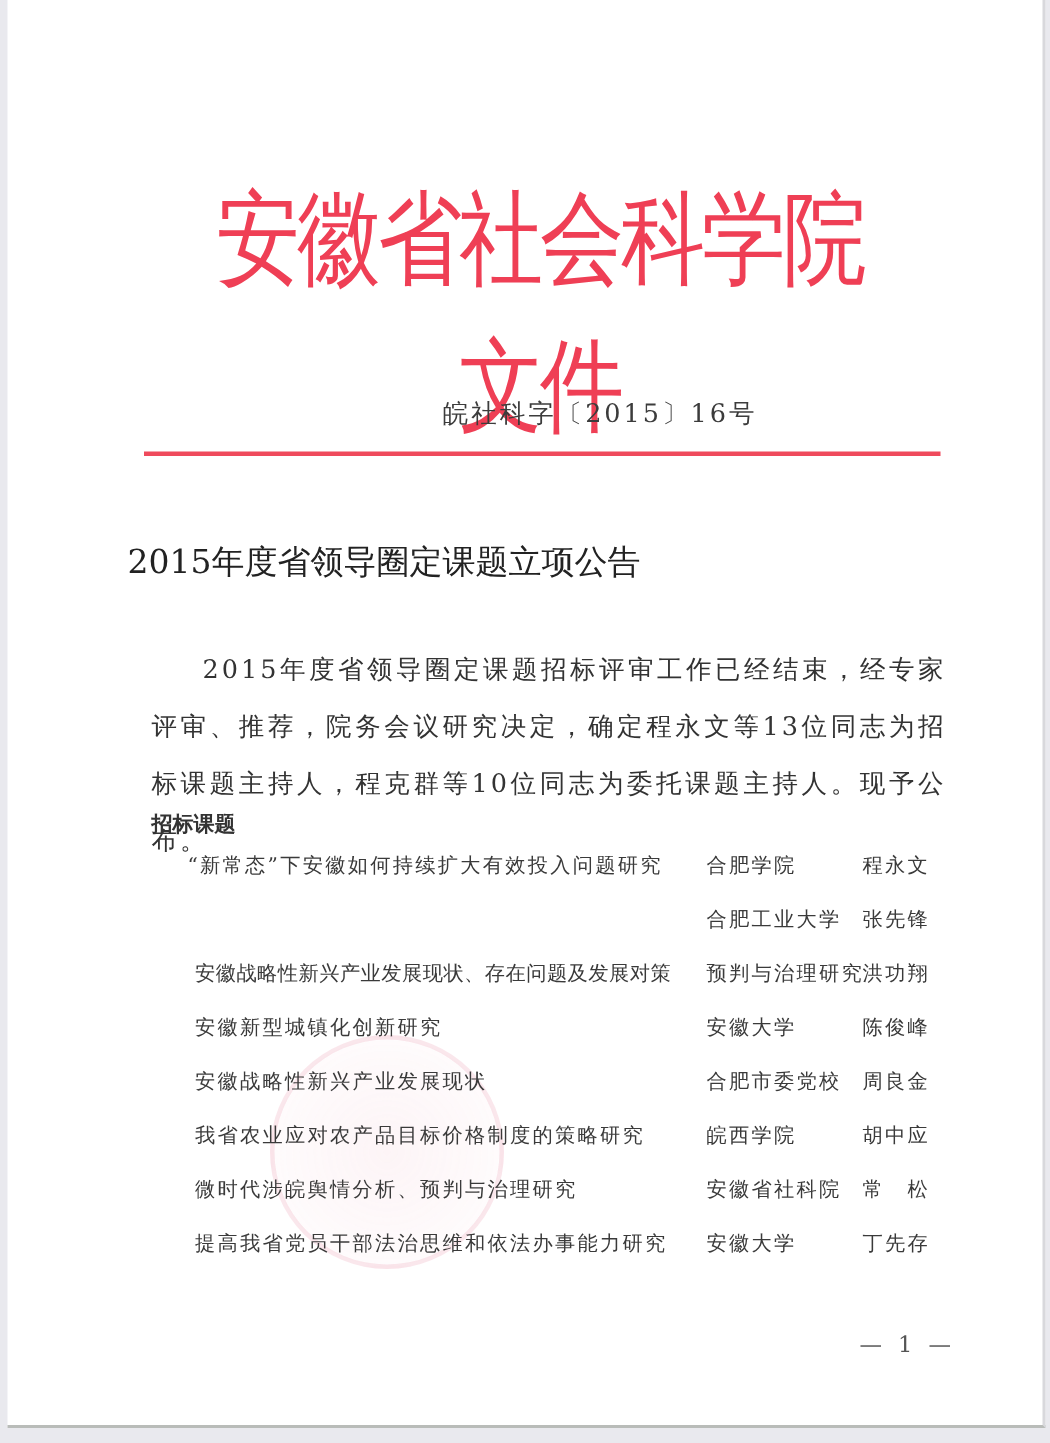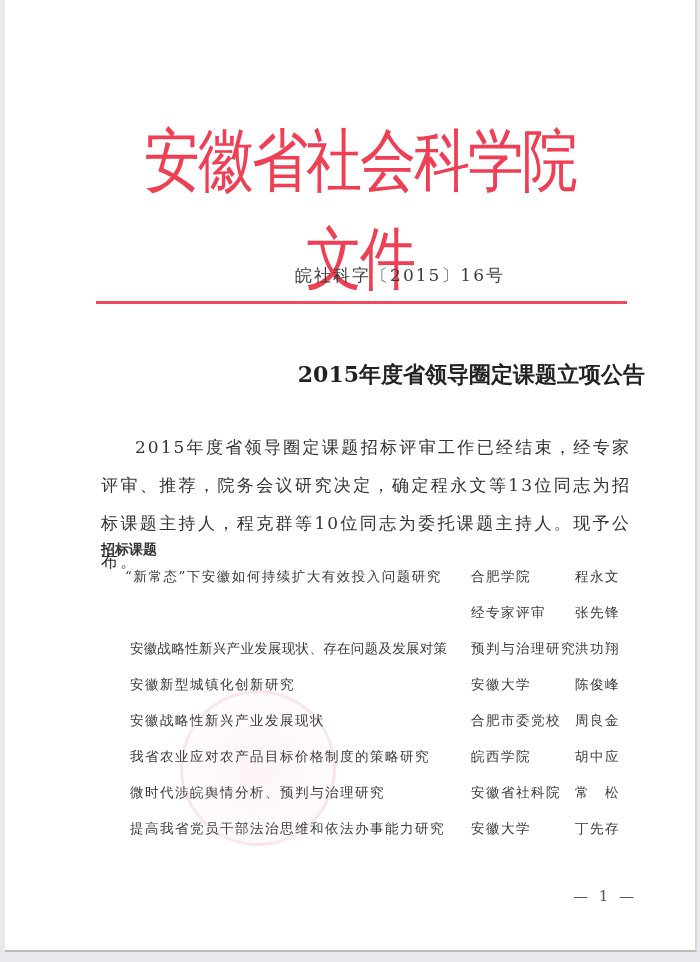--- a/index.html
+++ b/index.html
@@ -24,22 +24,22 @@
   }
   .doc-number {
     position: absolute; left: 200px; top: 264px; width: 300px; text-align: right;
     font-size: 17px; color: #3c3c3c; letter-spacing: 2px;
   }
   .red-rule {
     position: absolute; left: 91px; top: 301px; width: 531px; height: 3px;
     background: #ef4a5c;
   }
   .notice-title {
-    position: absolute; left: 80px; top: 360px; width: 560px; text-align: right;
-    font-size: 22px; font-weight: bold; color: #222;
+    position: absolute; left: 80px; top: 360px; width: 560px; text-align: left;
+    font-size: 22px; font-weight: normal; color: #222;
   }
   .body-text {
     position: absolute; left: 96px; top: 428px; width: 530px;
     font-size: 17px; line-height: 38px; color: #333; letter-spacing: 2px;
     text-align: justify;
   }
   .body-text .indent { display: inline-block; width: 34px; }
   .section-heading {
     position: absolute; left: 96px; top: 541px;
     font-family: "DejaVu Sans", "Liberation Sans", sans-serif;
@@ -83,21 +83,21 @@
 
   <div class="seal"></div>
 
   <div class="project-list">
     <div class="project-row" style="top:0px">
       <span class="project-title" style="left:120px">“新常态”下安徽如何持续扩大有效投入问题研究</span>
       <span class="project-unit">合肥学院</span>
       <span class="project-host">程永文</span>
     </div>
     <div class="project-row" style="top:36px">
-      <span class="project-unit">经专家评审</span>
+      <span class="project-unit">合肥工业大学</span>
       <span class="project-host">张先锋</span>
     </div>
     <div class="project-row" style="top:72px">
       <span class="project-title" style="letter-spacing:0.3px">安徽战略性新兴产业发展现状、存在问题及发展对策</span>
       <span class="project-unit">预判与治理研究</span>
       <span class="project-host">洪功翔</span>
     </div>
     <div class="project-row" style="top:108px">
       <span class="project-title">安徽新型城镇化创新研究</span>
       <span class="project-unit">安徽大学</span>

